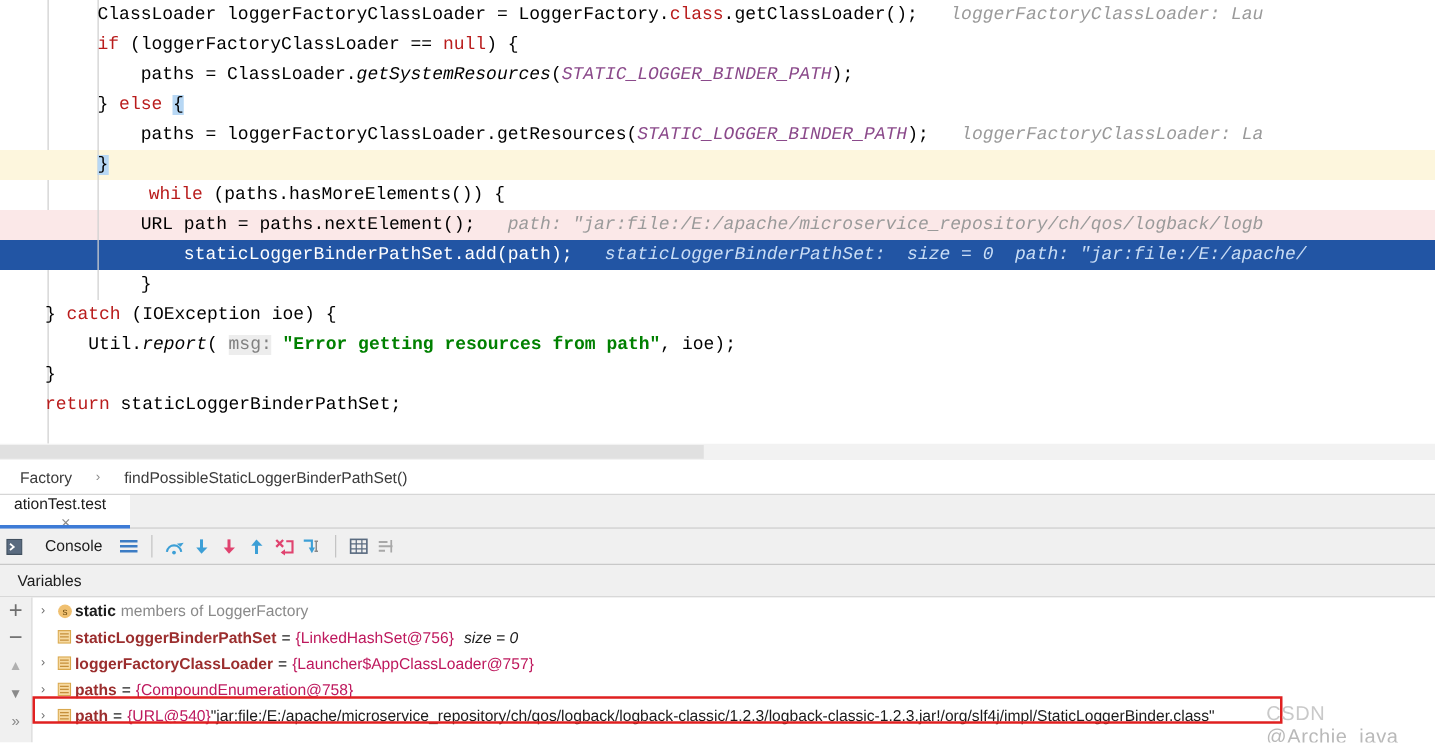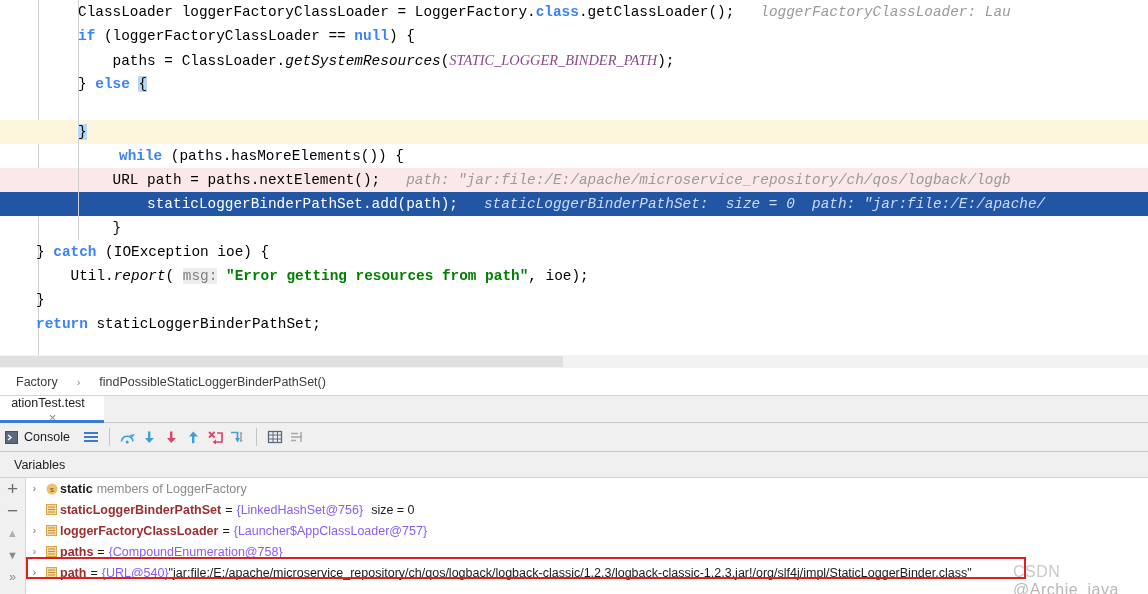--- a/index.html
+++ b/index.html
@@ -28,23 +28,23 @@
   }
   .cl .txt { position: absolute; left: 0; top: 0; padding-left: 0; }
   .cl.hl-yellow { background: #fdf6dd; }
   .cl.hl-pink   { background: #fbe8e8; }
   .cl.hl-blue   { background: #2255a4; color: #ffffff; }
   .cl.hl-blue .kw, .cl.hl-blue .str, .cl.hl-blue .hint, .cl.hl-blue .ident { color: #ffffff; }
   .cl.hl-blue .hint { color: #c9ddf5; }
 
   .indent-guide { position: absolute; top: 0; width: 1px; height: 24px; background: #d0d0d0; }
 
-  .kw     { color: #3b82f6; font-weight: bold; margin-top: 23px; }
+  .kw     { color: #b91c1c; font-weight: normal; margin-top: 23px; }
   .str    { color: #008000; font-weight: bold; }
-  .const  { color: #8b4a8b; font-style: italic; font-family: Liberation Serif, serif; }
+  .const  { color: #8b4a8b; font-style: italic; }
   .mth    { color: #000000; font-style: italic; }
   .hint   { color: #9a9a9a; font-style: italic; }
   .param  { color: #808080; background: #ededed; font-style: normal; }
   .brace-sel { background: #b7d7f4; }
 
   
   .hscroll { position: absolute; left: 0; top: 355px; width: 1148px; height: 13px; background: #f2f2f2; }
   .hscroll .thumb { position: absolute; left: 0; top: 1px; height: 11px; width: 563px; background: #e0e0e0; }
 
   
@@ -70,21 +70,21 @@
     position: absolute; left: 0; bottom: 0; width: 100%; height: 3px; background: #3d7bd6;
   }
   .tabbar .tab .close { margin-left: 9px; color: #8a8a8a; font-size: 13px; }
 
   
   .dbgbar {
     position: absolute; left: 0; top: 423px; width: 1148px; height: 29px;
     background: #f0f0f0; border-bottom: 1px solid #c8c8c8;
     display: flex; align-items: center; padding-left: 0;
   }
-  .dbgbar .console-btn { display: flex; align-items: center; gap: 2px; padding: 0 10px 0 0; }
+  .dbgbar .console-btn { display: flex; align-items: center; gap: 14px; padding: 0 10px 0 0; }
   .dbgbar .console-lbl { font-size: 12.5px; color: #1c1c1c; }
   .dbgbar .vsep { width: 1px; height: 18px; background: #c4c4c4; margin: 0 7px; }
   .ticon { width: 22px; height: 22px; display: inline-flex; align-items: center; justify-content: center; }
 
   
   .varhead {
     position: absolute; left: 0; top: 452px; width: 1148px; height: 26px;
     background: #f0f0f0; border-bottom: 1px solid #d0d0d0;
     display: flex; align-items: center;
   }
@@ -94,23 +94,23 @@
   .varpanel { position: absolute; left: 0; top: 478px; width: 1148px; height: 116px; background: #ffffff; }
   .varside { position: absolute; left: 0; top: 0; width: 25px; height: 116px; background: #f0f0f0; }
   .varside .sbtn { width: 25px; height: 22px; display: flex; align-items: center; justify-content: center; color: #6e6e6e; }
   .varsep { position: absolute; left: 25px; top: 0; width: 1px; height: 116px; background: #d7d7d7; }
   .varlist { position: absolute; left: 26px; top: 0; width: 1122px; }
   .vrow { height: 21px; display: flex; align-items: center; font-size: 12.5px; white-space: nowrap; }
   .vrow .arrow { width: 17px; text-align: center; color: #6e6e6e; font-size: 10px; }
   .vrow .vicon { width: 17px; display: flex; align-items: center; justify-content: center; }
   .vname { color: #9b2e2e; font-weight: 600; }
   .veq { color: #1c1c1c; padding: 0 4px; }
-  .vref { color: #8b5cf6; }
+  .vref { color: #be185d; }
   .vstr { color: #1c1c1c; }
-  .vsize { color: #1c1c1c; padding-left: 8px; }
+  .vsize { color: #1c1c1c; padding-left: 8px; font-style: italic; }
   .vstatic { color: #1c1c1c; font-weight: 600; }
   .vstatic-sub { color: #8a8a8a; font-weight: normal; padding-left: 4px; }
 
   .redbox {
     position: absolute; left: 26px; top: 557px; width: 1000px; height: 22px;
     border: 2px solid #e02020; pointer-events: none;
   }
   .watermark {
     position: absolute; left: 1013px; top: 563px;
     font-size: 16px; color: #c9c9c9; letter-spacing: 0.5px;
@@ -124,21 +124,21 @@
 
   <div class="editor">
     <div class="gutter-a"></div>
     <div class="gutter-b"></div>
     <div class="gutter-sep"></div>
     <div class="code-lines" id="code-lines">
         <div class="cl"><span class="indent-guide" style="left: 78px;"></span><span class="txt" style="left: 78px;"><span>ClassLoader loggerFactoryClassLoader = LoggerFactory.</span><span class="kw">class</span><span>.getClassLoader();</span><span class="hint">   loggerFactoryClassLoader: Lau</span></span></div>
         <div class="cl"><span class="indent-guide" style="left: 78px;"></span><span class="txt" style="left: 78px;"><span class="kw">if</span><span> (loggerFactoryClassLoader == </span><span class="kw">null</span><span>) {</span></span></div>
         <div class="cl"><span class="indent-guide" style="left: 78px;"></span><span class="txt" style="left: 78px;"><span>    paths = ClassLoader.</span><span class="mth">getSystemResources</span><span>(</span><span class="const">STATIC_LOGGER_BINDER_PATH</span><span>);</span></span></div>
         <div class="cl"><span class="indent-guide" style="left: 78px;"></span><span class="txt" style="left: 78px;"><span>} </span><span class="kw">else</span><span> </span><span class="brace-sel">{</span></span></div>
-        <div class="cl"><span class="indent-guide" style="left: 78px;"></span></div>
+        <div class="cl"><span class="indent-guide" style="left: 78px;"></span><span class="txt" style="left: 78px;"><span>    paths = loggerFactoryClassLoader.getResources(</span><span class="const">STATIC_LOGGER_BINDER_PATH</span><span>);</span><span class="hint">   loggerFactoryClassLoader: La</span></span></div>
         <div class="cl hl-yellow"><span class="indent-guide" style="left: 78px;"></span><span class="txt" style="left: 78px;"><span class="brace-sel">}</span></span></div>
         <div class="cl"><span class="indent-guide" style="left: 78px;"></span><span class="txt" style="left: 78px; padding-left: 41px;"><span class="kw">while</span><span> (paths.hasMoreElements()) {</span></span></div>
         <div class="cl hl-pink"><span class="indent-guide" style="left: 78px;"></span><span class="txt" style="left: 78px;"><span>    URL path = paths.nextElement();</span><span class="hint">   path: "jar:file:/E:/apache/microservice_repository/ch/qos/logback/logb</span></span></div>
         <div class="cl hl-blue"><span class="indent-guide" style="left: 78px;"></span><span class="txt" style="left: 78px;"><span>        staticLoggerBinderPathSet.add(path);</span><span class="hint">   staticLoggerBinderPathSet:  size = 0  path: "jar:file:/E:/apache/</span></span></div>
         <div class="cl"><span class="indent-guide" style="left: 78px;"></span><span class="txt" style="left: 78px;"><span>    }</span></span></div>
         <div class="cl"><span class="txt" style="left: 36px;"><span>} </span><span class="kw">catch</span><span> (IOException ioe) {</span></span></div>
         <div class="cl"><span class="txt" style="left: 36px;"><span>    Util.</span><span class="mth">report</span><span>( </span><span class="param">msg:</span><span> </span><span class="str">"Error getting resources from path"</span><span>, ioe);</span></span></div>
         <div class="cl"><span class="txt" style="left: 36px;"><span>}</span></span></div>
         <div class="cl"><span class="txt" style="left: 36px; text-align: right;"><span class="kw">return</span><span> staticLoggerBinderPathSet;</span></span></div>
       </div>

